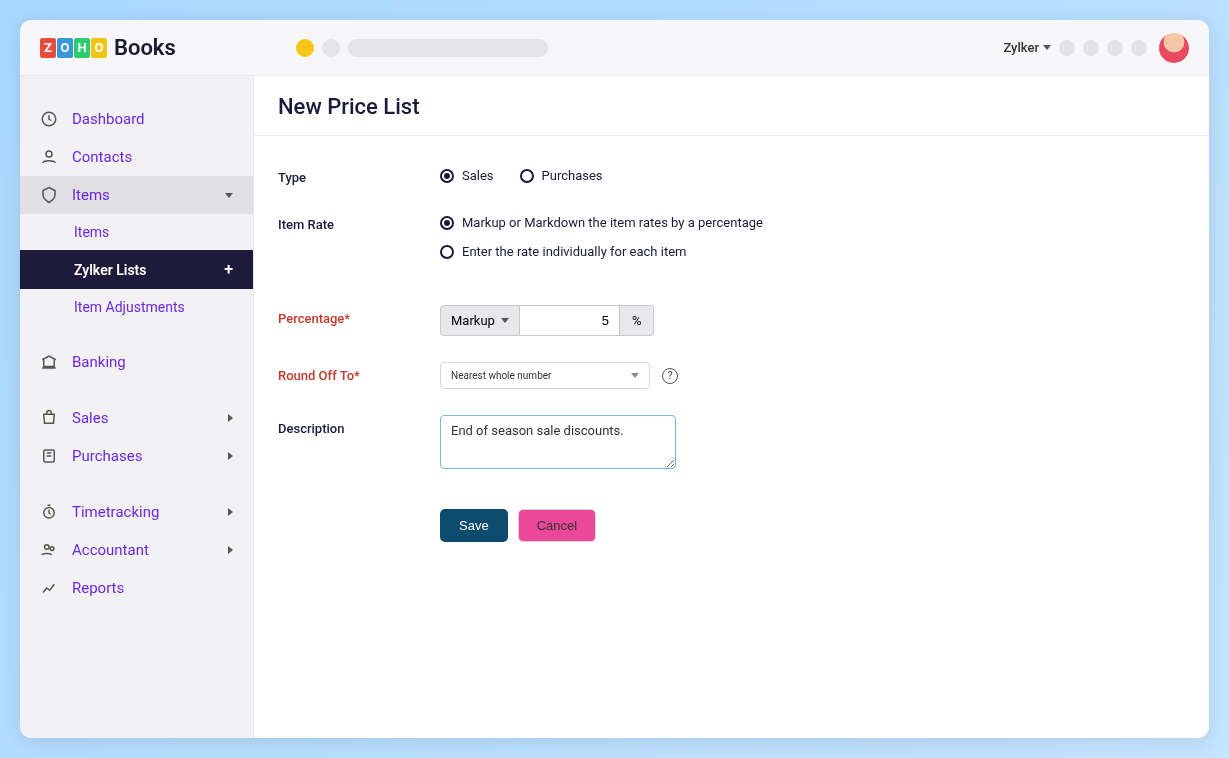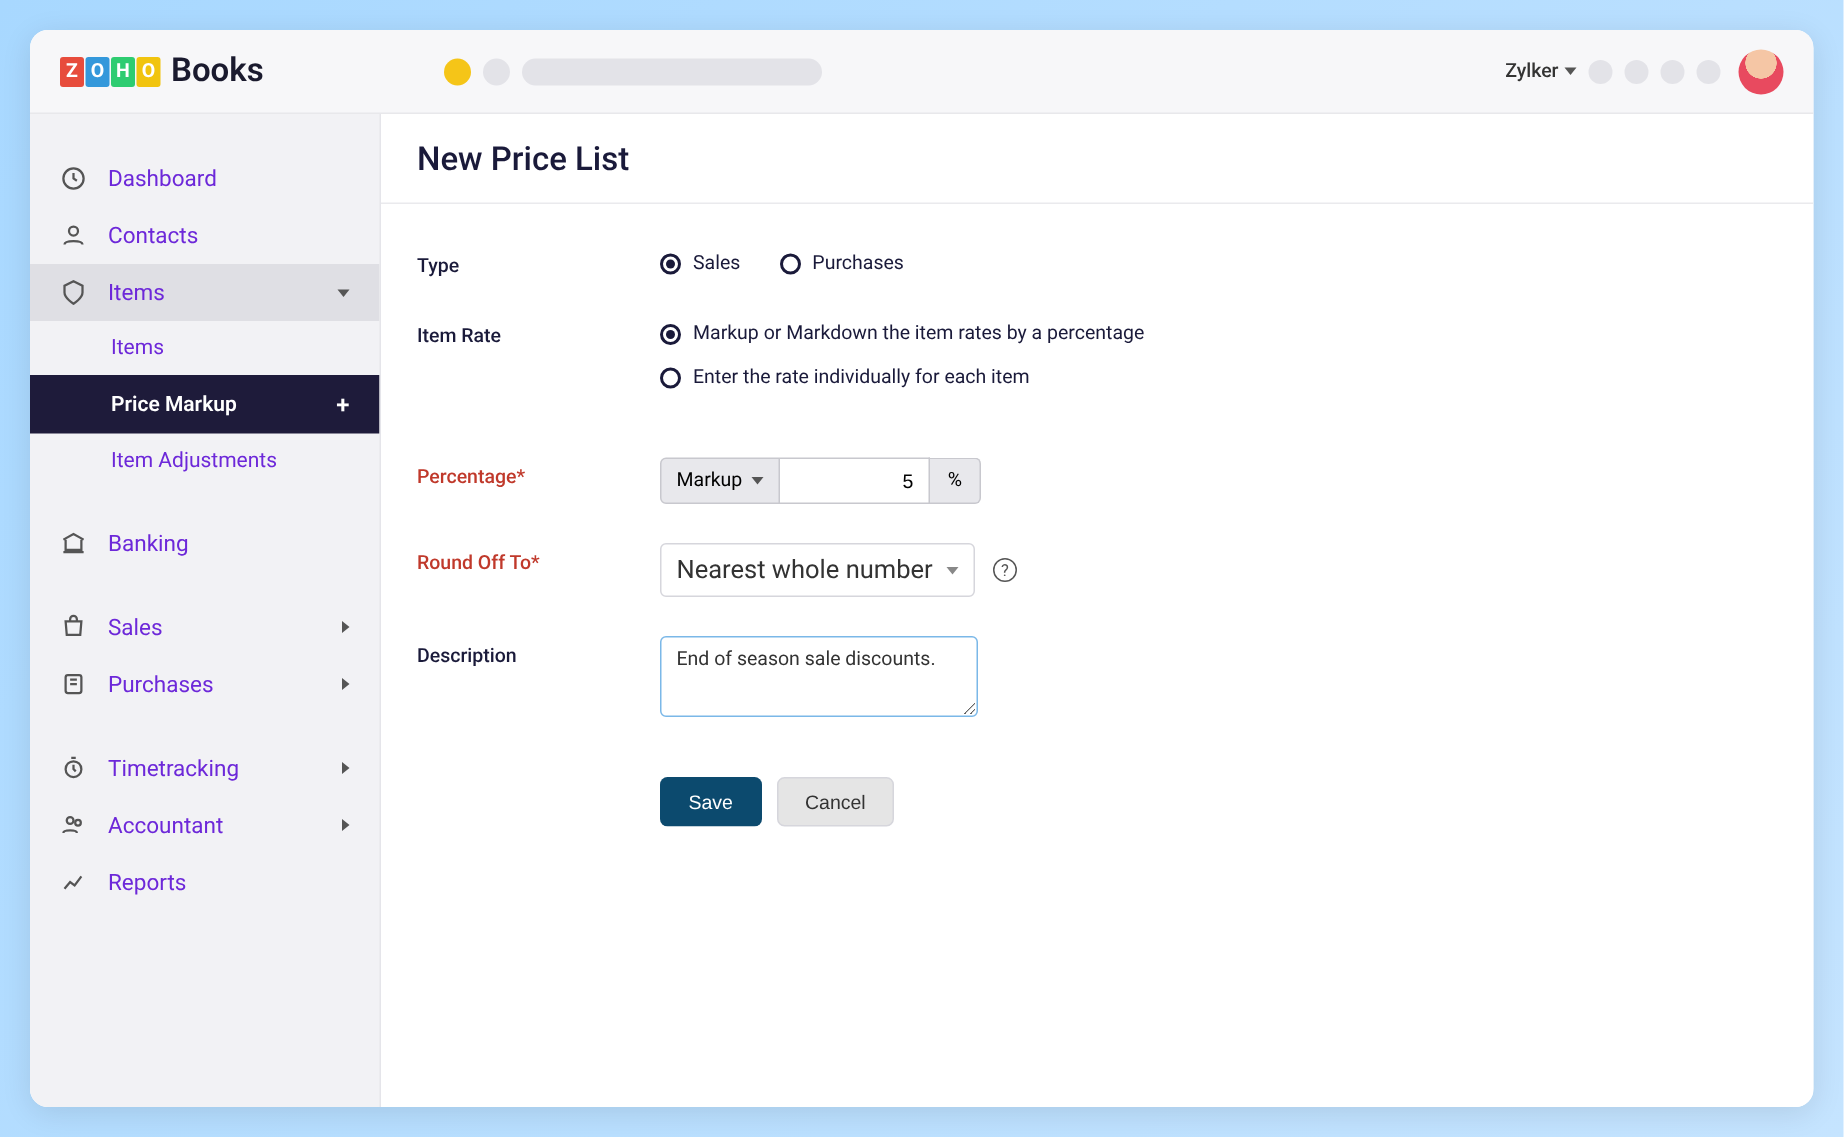--- a/index.html
+++ b/index.html
@@ -242,21 +242,21 @@
     border: 1px solid #c8c8ce;
     border-left: none;
     border-radius: 0 4px 4px 0;
     font-size: 13px;
   }
   .select-box {
     width: 210px;
     padding: 7px 10px;
     border: 1px solid #d6d6dc;
     border-radius: 4px;
-    font-size: 17px;
+    font-size: 10px;
     color: #333;
     display: flex;
     align-items: center;
     justify-content: space-between;
     cursor: pointer;
   }
   .chev {
     width: 0; height: 0;
     border-left: 4px solid transparent;
     border-right: 4px solid transparent;
@@ -267,21 +267,21 @@
     border: 1.5px solid #555;
     border-radius: 50%;
     display: inline-flex;
     align-items: center;
     justify-content: center;
     font-size: 11px;
     margin-left: 12px;
     color: #555;
   }
   .textarea {
-    width: 212px;
+    width: 236px;
     height: 54px;
     padding: 7px 10px;
     border: 1px solid #7bb8e8;
     border-radius: 4px;
     font-size: 13px;
     color: #333;
     resize: both;
     font-family: inherit;
   }
   .form-actions {
@@ -295,21 +295,21 @@
     border-radius: 5px;
     font-size: 13px;
     cursor: pointer;
     border: 1px solid transparent;
   }
   .btn-primary {
     background: #0c4a6e;
     color: #fff;
   }
   .btn-secondary {
-    background: #e5e5e5;
+    background: #ec4899;
     border: 1px solid #d6d6dc;
     color: #333;
   }
   .flex-center { display: flex; align-items: center; }
 </style>
 </head>
 <body>
 
 <div class="app-frame">
 
@@ -368,21 +368,21 @@
               <path d="M12 2l8 4v6c0 5-8 10-8 10s-8-5-8-10V6l8-4z"></path>
             </svg>
         </span>
         <span>Items</span>
         <span class="nav-caret"></span>
       </div>
       <div class="nav-item nav-sub">
         <span>Items</span>
       </div>
       <div class="nav-item nav-sub active">
-        <span>Price Markup</span>
+        <span>Zylker Lists</span>
         <span class="nav-plus">+</span>
       </div>
       <div class="nav-item nav-sub">
         <span>Item Adjustments</span>
       </div>
       <div class="nav-spacer"></div>
       <div class="nav-item">
         <span class="nav-icon">
           <svg width="18" height="18" viewBox="0 0 24 24" fill="none" stroke="currentColor" stroke-width="2">
               <path d="M3 9l9-5 9 5M5 9v9h14V9M3 20h18"></path>

